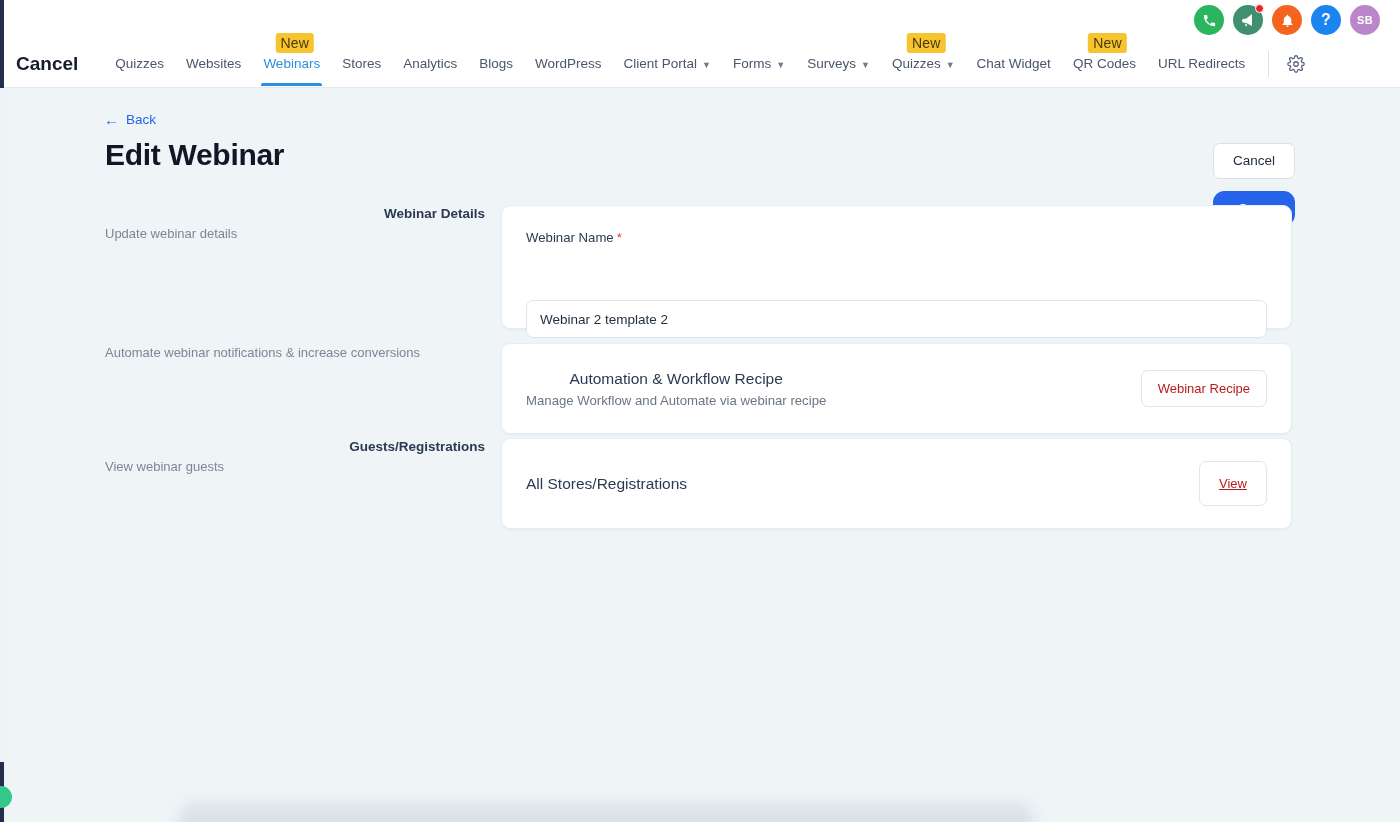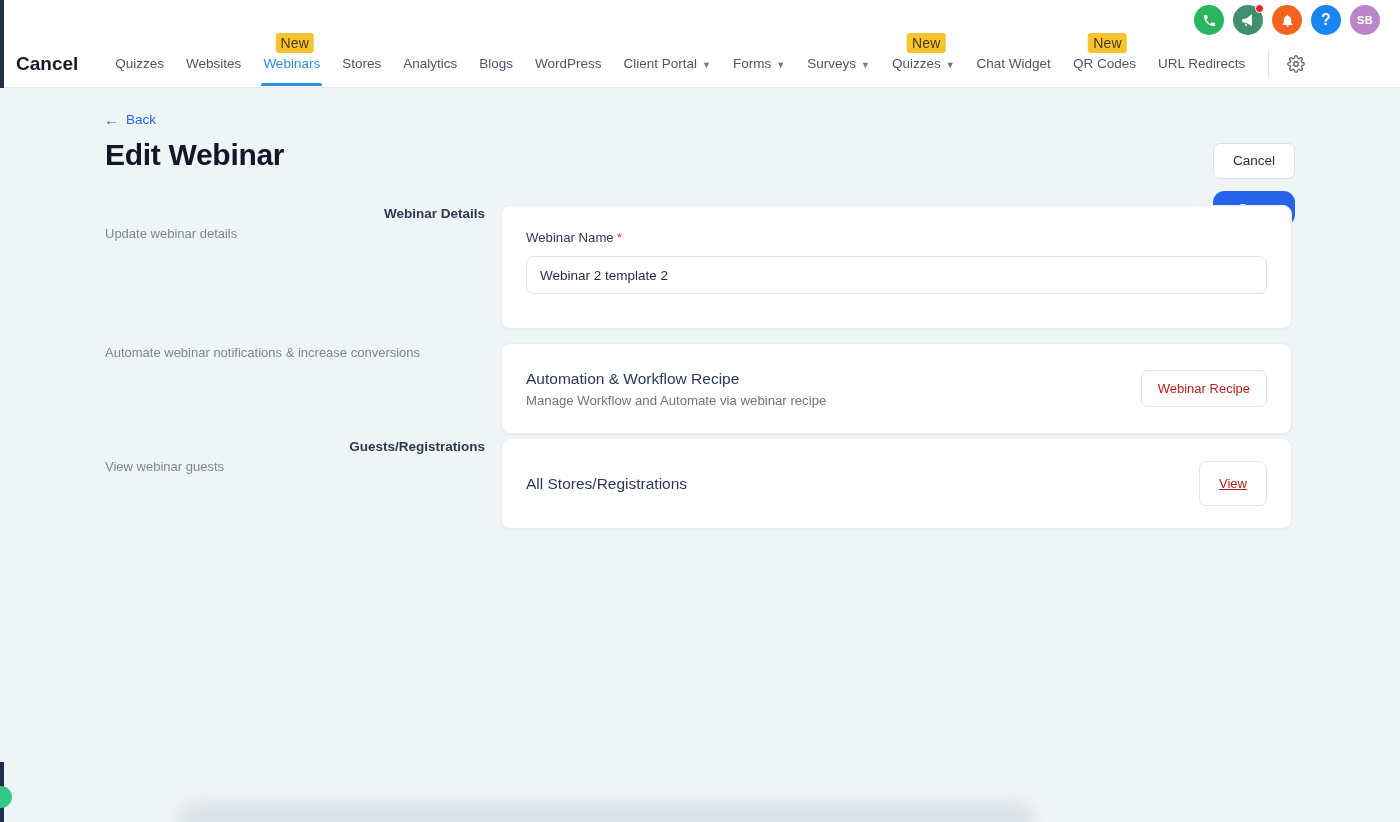--- a/index.html
+++ b/index.html
@@ -252,33 +252,35 @@
     width: 100%;
     height: 38px;
     border: 1px solid #dde4ec;
     border-radius: 7px;
     padding: 0 13px;
     font-family: "Liberation Sans", sans-serif;
     font-size: 13.5px;
     color: #1f2d3d;
     background: #fff;
     outline: none;
+    margin-top: 44px;
   }
 
   .card-row {
     display: flex;
     align-items: center;
     justify-content: space-between;
     height: 100%;
     padding: 0 24px;
   }
   .card-heading {
     font-size: 15.5px;
     color: #2b3a52;
     margin-bottom: 5px;
+    text-align: center;
   }
   .card-subtext {
     font-size: 13.2px;
     color: #6a7685;
   }
   .card-btn {
     border: 1px solid #dfe5ec;
     background: #fff;
     border-radius: 7px;
     font-family: "Liberation Sans", sans-serif;

